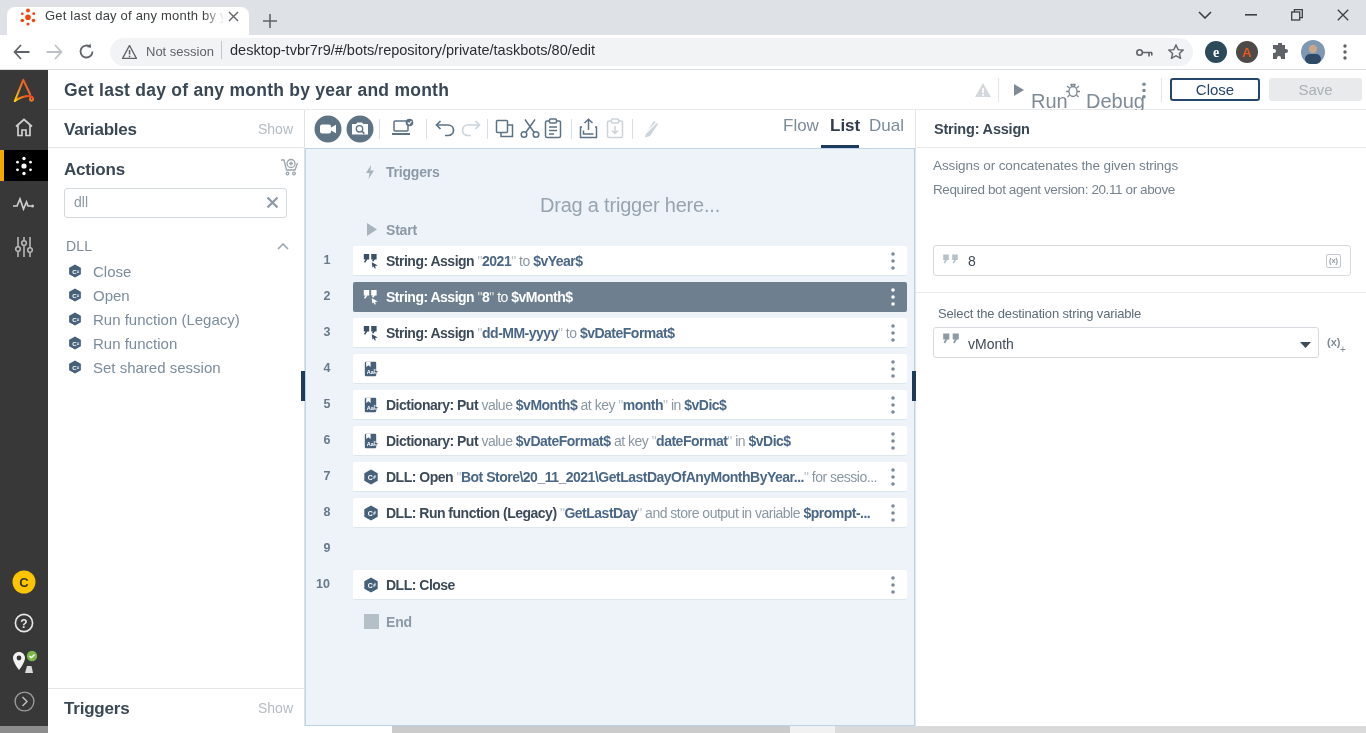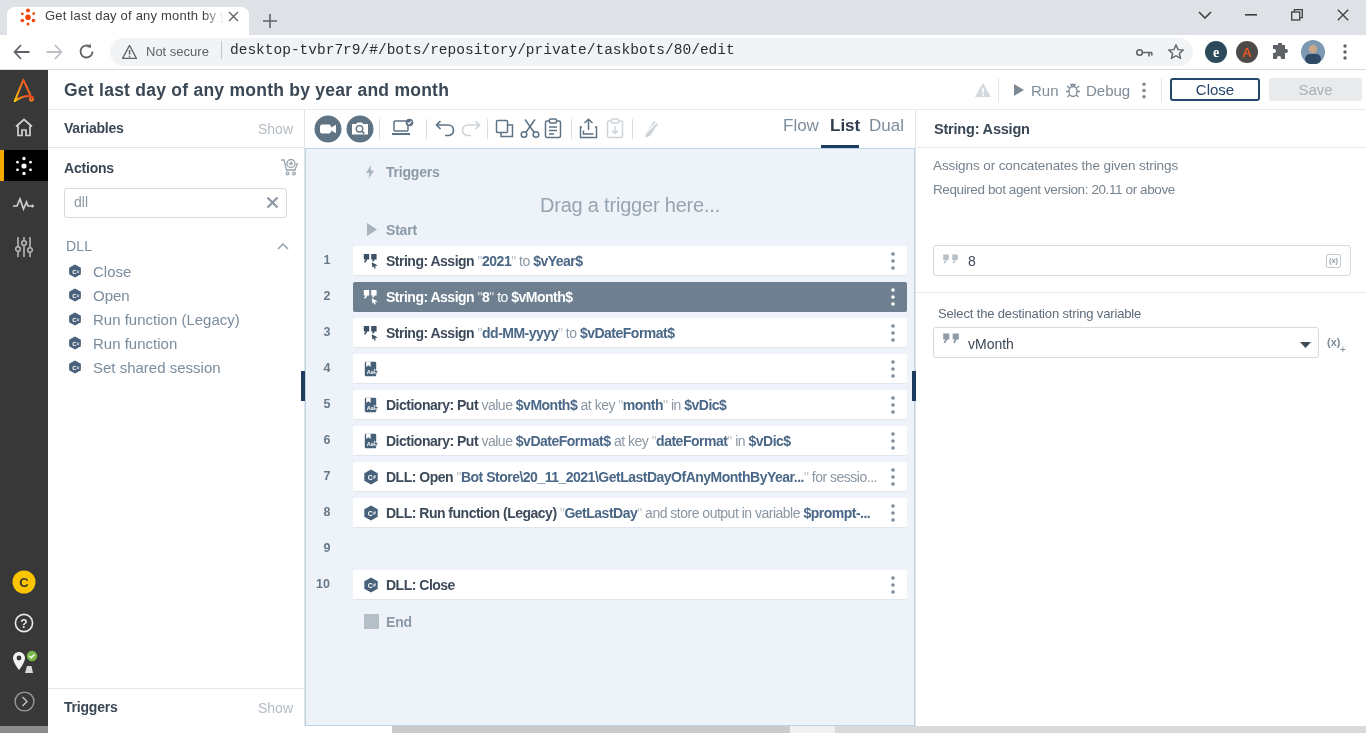--- a/index.html
+++ b/index.html
@@ -11,37 +11,37 @@
 #tabbar { position:absolute; left:0; top:0; width:1366px; height:35px; background:#dee1e6; }
 #tab { position:absolute; left:7px; top:7px; width:242px; height:28px; background:#fff; border-radius:8px 8px 0 0; }
 #tabtitle { position:absolute; left:45px; top:8px; width:178px; font-size:13px; letter-spacing:0.2px; color:#3c4043; white-space:nowrap; overflow:hidden; }
 #tabfade { position:absolute; left:203px; top:8px; width:22px; height:18px; background:linear-gradient(90deg, rgba(255,255,255,0), #fff); }
 
 #navbar { position:absolute; left:0; top:35px; width:1366px; height:35px; background:#fff; border-bottom:1px solid #dadce0; }
 .navic { position:absolute; top:42px; color:#5f6368; }
 #pill { position:absolute; left:110px; top:3px; width:1083px; height:28px; background:#f1f3f4; border-radius:14px; }
 #notsecure { position:absolute; left:146px; top:9px; font-size:13px; color:#5f6368; }
 #urlsep { position:absolute; left:221px; top:6px; width:1px; height:18px; background:#c4c7ca; }
-#url { position:absolute; left:230px; top:7px; font-size:14.5px; color:#2b2e31;font-family:Liberation Mono, monospace; }
+#url { position:absolute; left:230px; top:7px; font-size:14.5px; color:#2b2e31; }
 
 
 #page { position:absolute; left:0; top:70px; width:1366px; height:663px; background:#fff; }
 #sidebar { position:absolute; left:0; top:0; width:48px; height:656px; background:#383838; }
 #sb-active { position:absolute; left:0; top:80px; width:48px; height:31px; background:#000; }
 #sb-bar { position:absolute; left:0; top:80px; width:4px; height:31px; background:#f7a800; }
 
 #apphdr { position:absolute; left:48px; top:0; width:1318px; height:40px; background:#fff; border-bottom:1px solid #e7e9ea; }
 #apptitle { position:absolute; left:16px; top:10px; font-size:17.5px; font-weight:bold; color:#3a4754; letter-spacing:0.25px; }
-.hbtn { position:absolute; font-size:15px; color:#7e8b96; }
+.hbtn { position:absolute; font-size:20px; color:#7e8b96;margin-top:8px; }
 #btn-close { position:absolute; left:1122px; top:8px; width:90px; height:23px; border:2px solid #24466b; border-radius:3px; color:#24466b; font-size:15px; text-align:center; line-height:19px; background:#fff; }
 #btn-save { position:absolute; left:1221px; top:8px; width:93px; height:23px; background:#e9eaeb; border-radius:3px; color:#a9b0b6; font-size:15px; text-align:center; line-height:23px; }
 
 
 #lpanel { position:absolute; left:48px; top:40px; width:257px; height:616px; background:#fff; border-right:1px solid #dfe3e6; }
-.lphead { font-weight:bold; color:#3a4754; font-size:14px; letter-spacing:-0.2px;text-align:right; }
+.lphead { font-weight:bold; color:#3a4754; font-size:17px; letter-spacing:-0.2px;text-align:right; }
 #lp-variables { position:absolute; left:0; top:0; width:257px; height:38px; border-bottom:1px solid #e4e7ea; }
 #lp-triggers { position:absolute; left:0; top:578px; width:257px; height:38px; border-top:1px solid #e4e7ea; }
 .showlink { position:absolute; right:12px; top:11px; color:#b4bcc3; font-size:14px; }
 #searchbox { position:absolute; left:16px; top:78px; width:223px; height:30px; border:1px solid #d4d9dd; border-radius:3px; }
 #lp-scroll { position:absolute; left:253px; top:261px; width:4px; height:30px; background:#1d3b5c; }
 .dllitem { position:absolute; left:45px; font-size:15px; color:#7b8c9c; }
 .hexic { position:absolute; left:20px; width:14px; height:16px; }
 
 
 #canvas { position:absolute; left:305px; top:40px; width:554px; height:616px; background:#fff; }
@@ -125,21 +125,21 @@
   <svg class="abs navic" style="left:78px;top:8px" width="17" height="17" viewBox="0 0 17 17">
       <path d="M14.5 8.5 A6 6 0 1 1 12.7 4.2" fill="none" stroke="#5f6368" stroke-width="1.8"></path>
       <path d="M12.5 0.5 L13 4.6 L8.9 4.2 Z" fill="#5f6368"></path>
     </svg>
   <div id="pill"></div>
   <svg class="abs" style="left:122px;top:10px" width="15" height="14" viewBox="0 0 15 14">
       <path d="M7.5 0.5 L14.5 13.5 L0.5 13.5 Z" fill="none" stroke="#5f6368" stroke-width="1.4"></path>
       <rect x="6.8" y="5" width="1.5" height="4.5" fill="#5f6368"></rect>
       <rect x="6.8" y="10.7" width="1.5" height="1.6" fill="#5f6368"></rect>
     </svg>
-  <div id="notsecure">Not secure</div>
+  <div id="notsecure">Not session</div>
   <div id="urlsep"></div>
   <div id="url">desktop-tvbr7r9/#/bots/repository/private/taskbots/80/edit</div>
 
   <svg class="abs" style="left:1136px;top:11px" width="17" height="13" viewBox="0 0 17 13">
       <g fill="none" stroke="#5f6368" stroke-width="1.6">
         <circle cx="3.6" cy="6.5" r="2.8"></circle>
         <path d="M6.4 6.5 L16 6.5 M13 6.5 L13 10.5 M15.8 6.5 L15.8 9.5"></path>
       </g>
     </svg>
 

